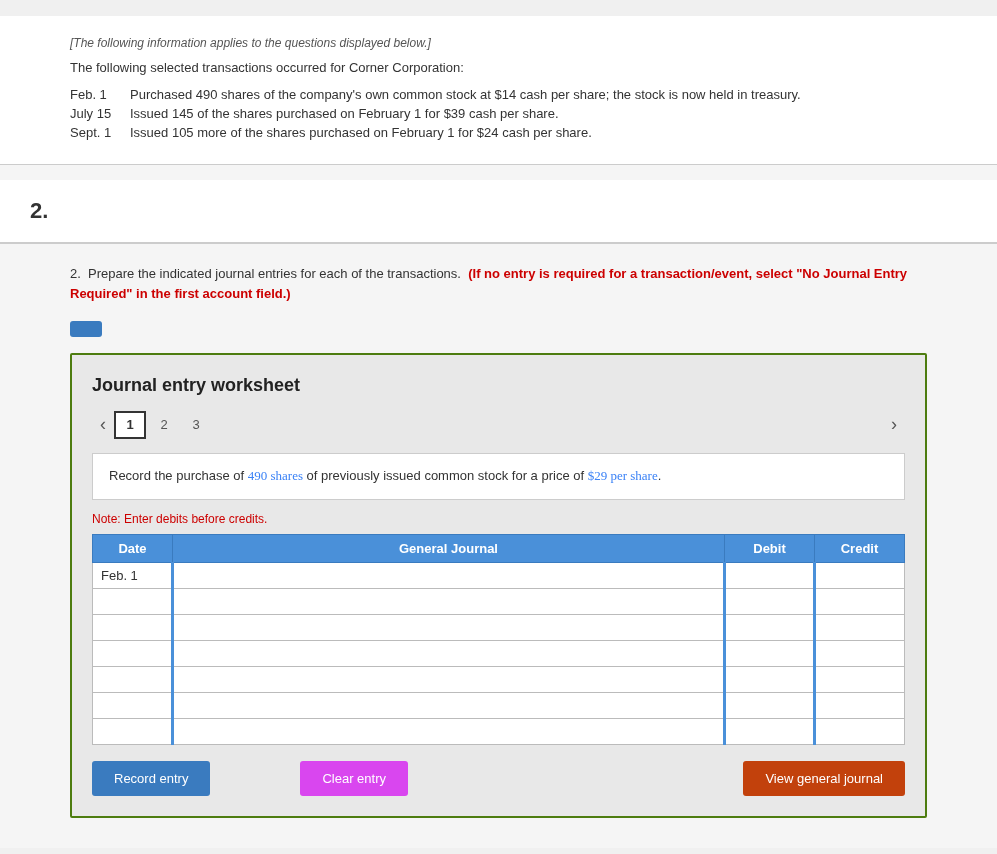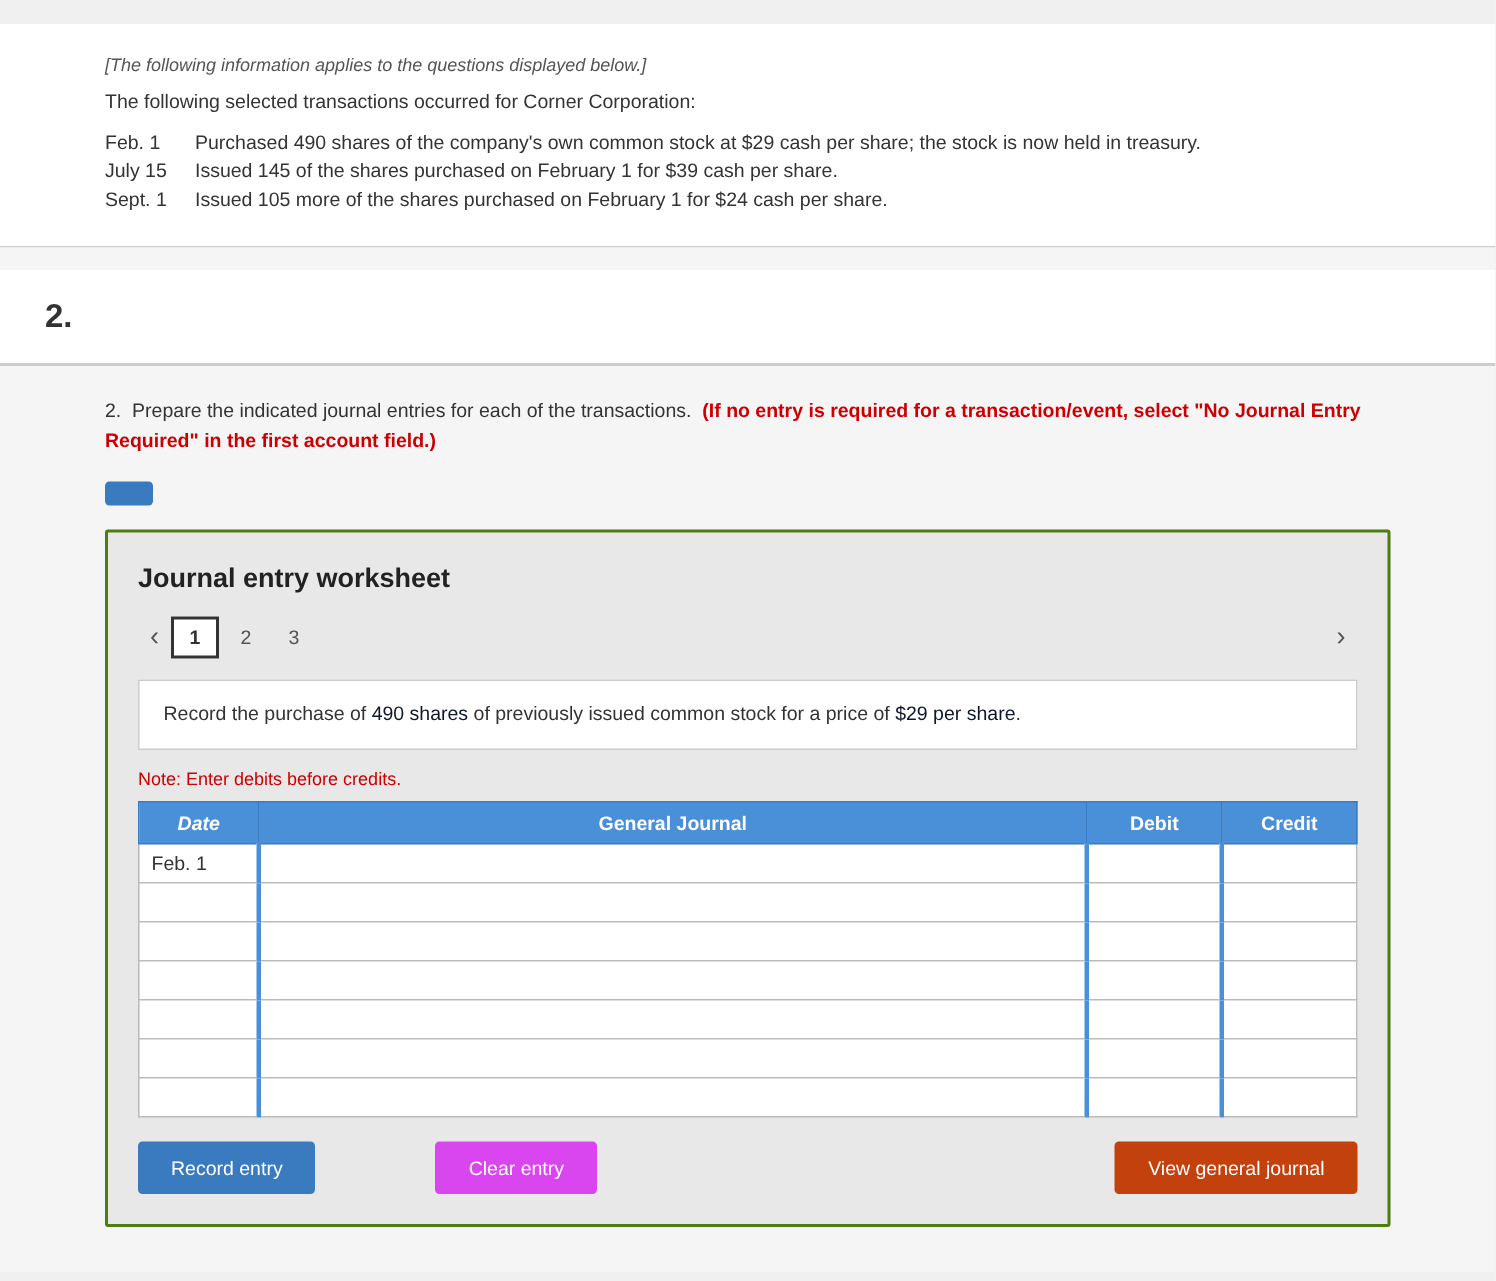--- a/index.html
+++ b/index.html
@@ -134,41 +134,42 @@
     .description-box {
       background: #fff;
       border: 1px solid #ccc;
       padding: 12px 16px;
       margin-bottom: 12px;
       font-size: 13px;
       line-height: 1.6;
       color: #333;
     }
     .description-box .highlight {
-      color: #0f172a;
+      color: #3b82f6;
+      font-family: Liberation Serif, serif;
     }
     .note-text {
       color: #cc0000;
       font-size: 12px;
       margin-bottom: 8px;
     }
     .journal-table {
       width: 100%;
       border-collapse: collapse;
       margin-bottom: 16px;
     }
     .journal-table th {
       background: #4a90d9;
       color: #fff;
       padding: 6px 8px;
       text-align: center;
       font-size: 13px;
       border: 1px solid #3a7bbf;
     }
-    .journal-table th.date-col { width: 80px; font-style: italic; }
+    .journal-table th.date-col { width: 80px; }
     .journal-table th.journal-col { }
     .journal-table th.debit-col { width: 90px; }
     .journal-table th.credit-col { width: 90px; }
     .journal-table td {
       border: 1px solid #bbb;
       padding: 0;
       height: 26px;
       background: #fff;
     }
     .journal-table td.date-cell {
@@ -187,20 +188,21 @@
       background: transparent;
     }
     .journal-table tr.has-date td {
       border-top: 1px solid #aaa;
     }
     .blue-left-border {
       border-left: 3px solid #4a90d9 !important;
     }
     .bottom-buttons {
       display: flex;
+      gap: 10px;
       align-items: center;
     }
     .btn-record {
       background: #3a7bbf;
       color: #fff;
       border: none;
       padding: 10px 22px;
       font-size: 13px;
       cursor: pointer;
       border-radius: 3px;
@@ -228,21 +230,21 @@
   </style>
 </head>
 <body>
 
 <div class="top-section">
   <p class="italic-note">[The following information applies to the questions displayed below.]</p>
   <p class="intro-text">The following selected transactions occurred for Corner Corporation:</p>
   <div class="transactions-table">
     <div class="tx-row">
       <span class="tx-date">Feb. 1</span>
-      <span class="tx-desc">Purchased 490 shares of the company's own common stock at $29 cash per share; the stock is now held in treasury.</span>
+      <span class="tx-desc">Purchased 490 shares of the company's own common stock at $14 cash per share; the stock is now held in treasury.</span>
     </div>
     <div class="tx-row">
       <span class="tx-date">July 15</span>
       <span class="tx-desc">Issued 145 of the shares purchased on February 1 for $39 cash per share.</span>
     </div>
     <div class="tx-row">
       <span class="tx-date">Sept. 1</span>
       <span class="tx-desc">Issued 105 more of the shares purchased on February 1 for $24 cash per share.</span>
     </div>
   </div>

